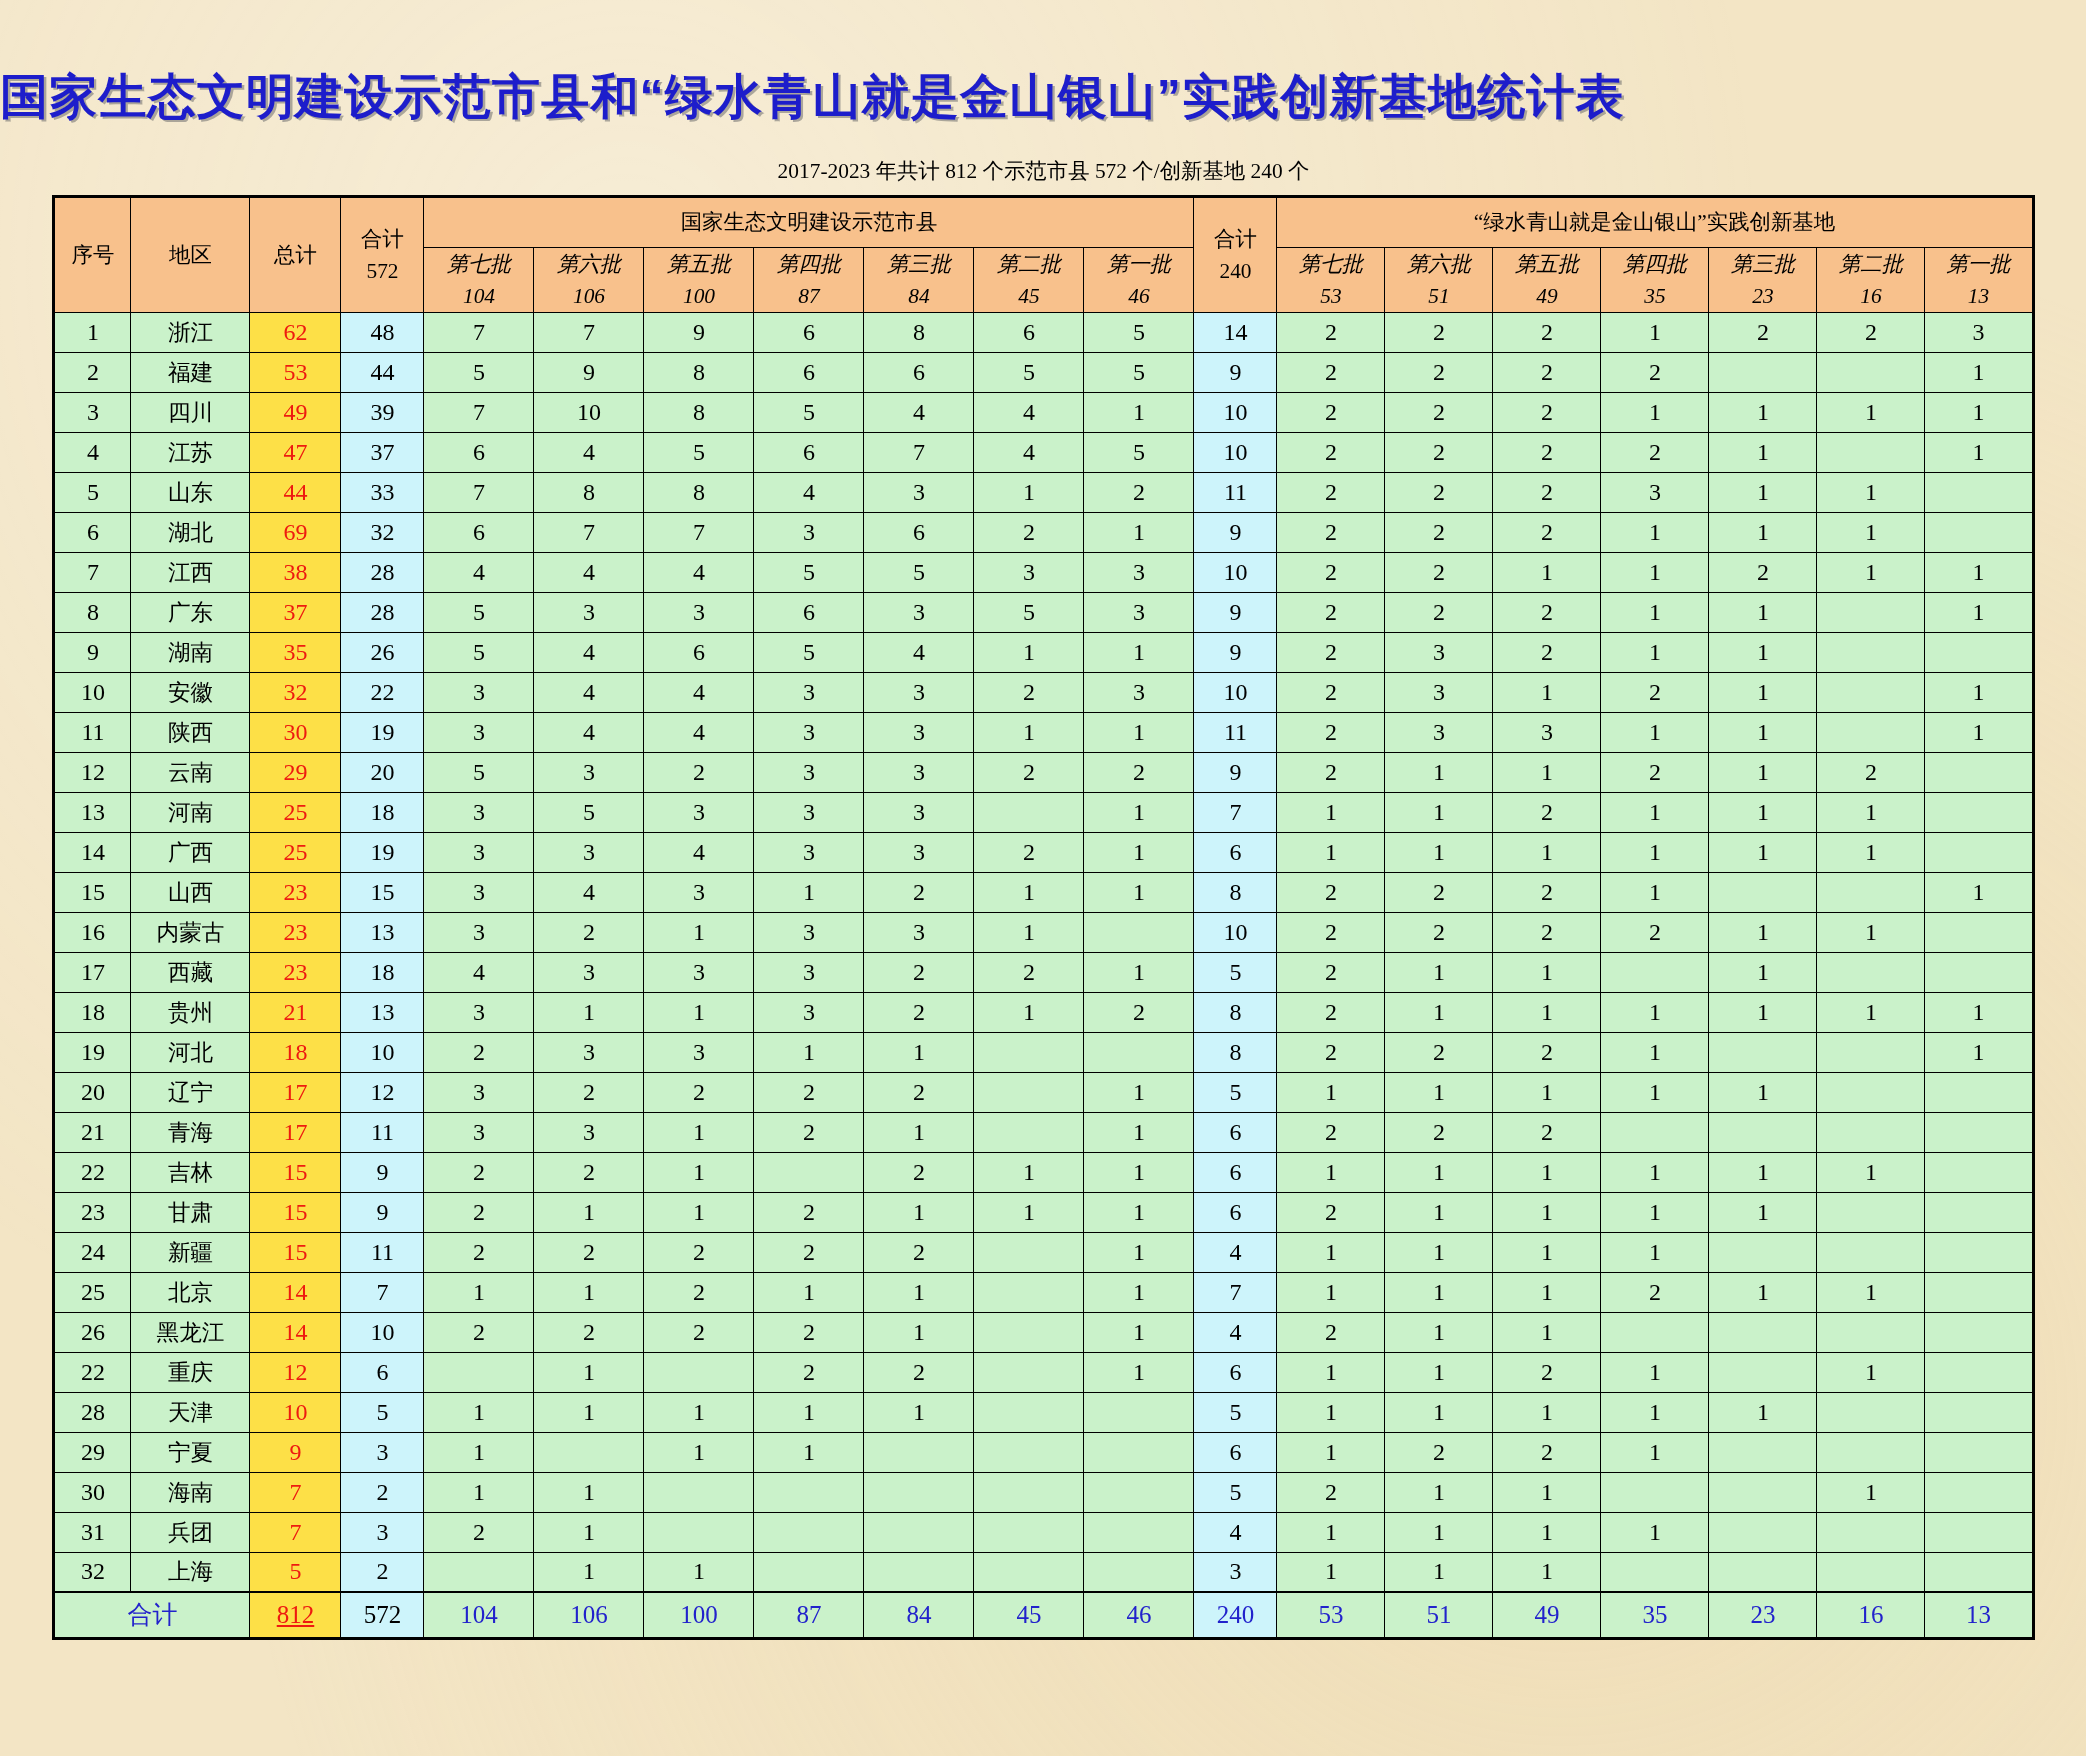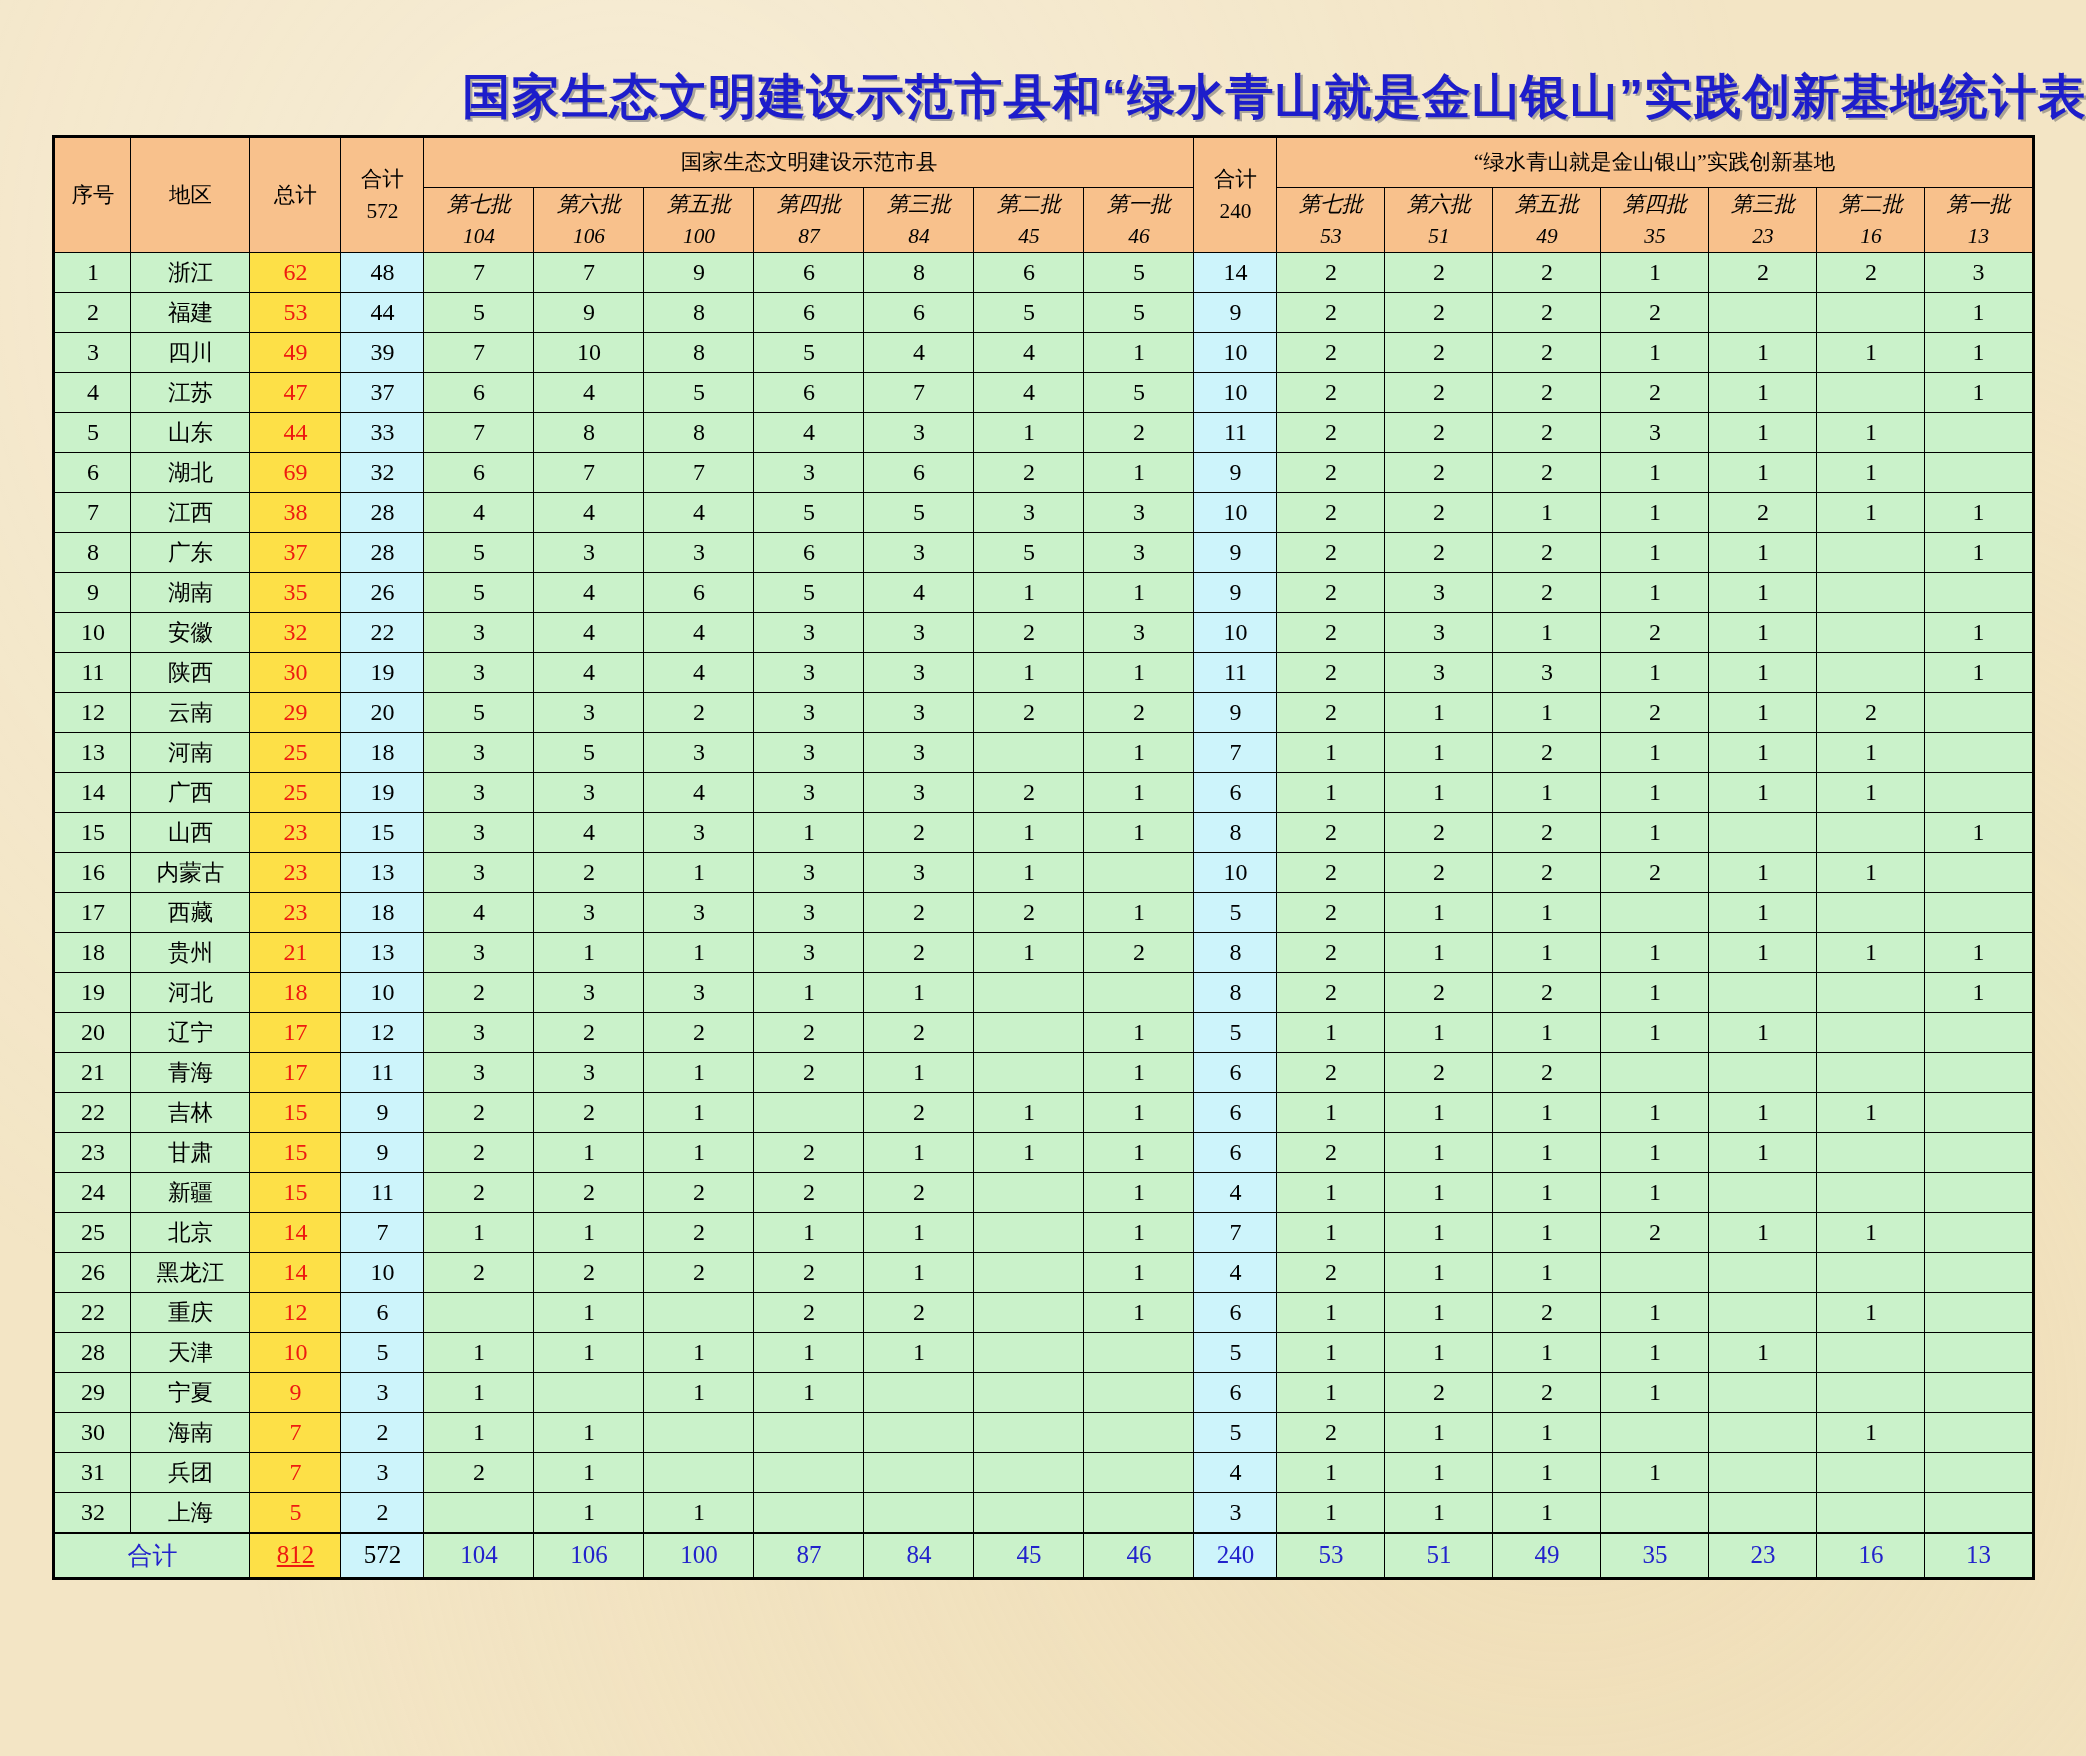--- a/index.html
+++ b/index.html
@@ -8,21 +8,21 @@
     background:
       radial-gradient(ellipse at 30% 15%, rgba(255,255,255,0.28), transparent 55%),
       radial-gradient(ellipse at 75% 80%, rgba(236,215,170,0.5), transparent 60%),
       #f3e5c5;
     font-family:"Liberation Serif","DejaVu Serif",serif;
     color:#000;
   }
   .page{padding-top:65px;}
   h1.title{
     margin:0 auto 6px auto;
-    text-align:right;
+    text-align:left;
     font-family:"Liberation Sans","DejaVu Sans",sans-serif;
     font-weight:700;
     font-size:48px;
     letter-spacing:1.2px;
     color:#1d1dcb;
     text-shadow:2.4px 2.4px 0 rgba(110,110,110,0.55);
     white-space:nowrap;
   }
   .subtitle{
     text-align:center;
@@ -65,20 +65,21 @@
   tr.footer-row td.c-footer-label{background:#caf2ca;}
   tr.footer-row td.c-total{color:#ee1a10;text-decoration:underline;}
   tr.footer-row td.c-sub-black{background:#cdf4fb;color:#000;}
   tr.footer-row td.c-sub{color:#2222cc;}
 </style>
 </head>
 <body>
 
 <div class="page">
   <h1 class="title">国家生态文明建设示范市县和“绿水青山就是金山银山”实践创新基地统计表</h1>
+  <div class="subtitle">2017-2023 年共计 812 个示范市县 572 个/创新基地 240 个</div>
 
   <table class="stats">
     <colgroup>
       <col style="width:77px">
         <col style="width:119px">
         <col style="width:91px">
         <col style="width:83px">
       <col style="width:110px">
         <col style="width:110px">
         <col style="width:110px">

